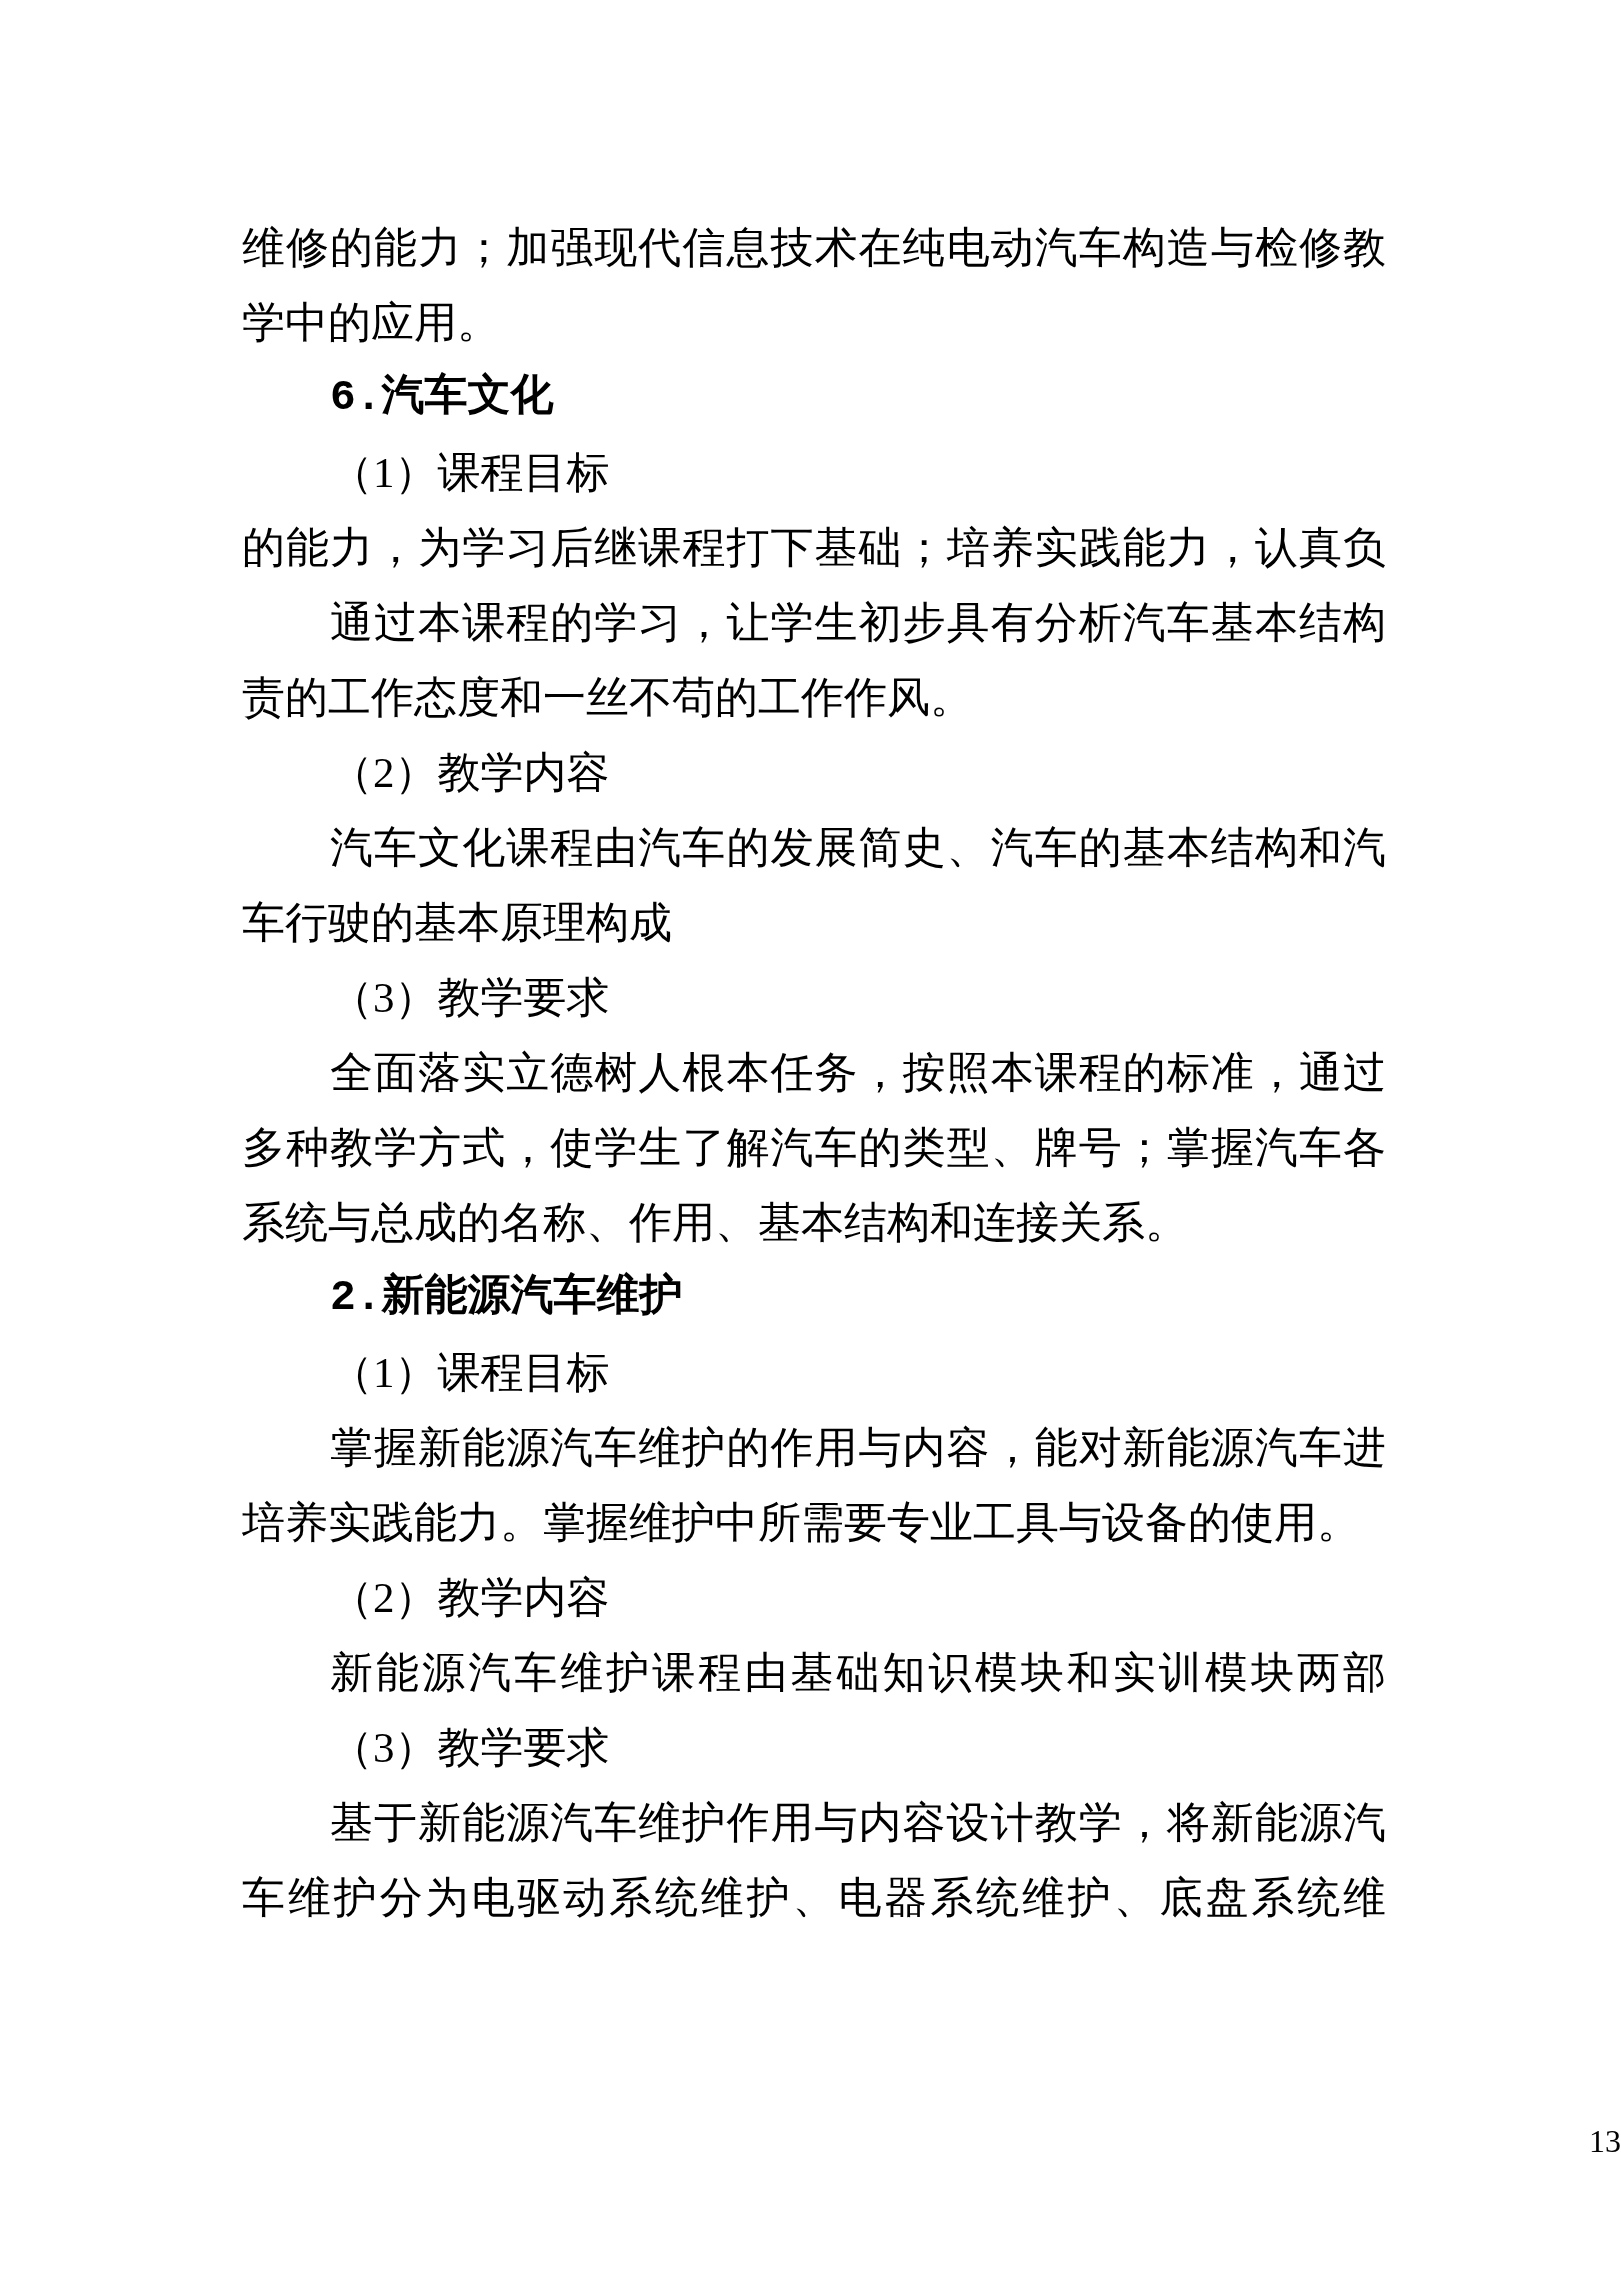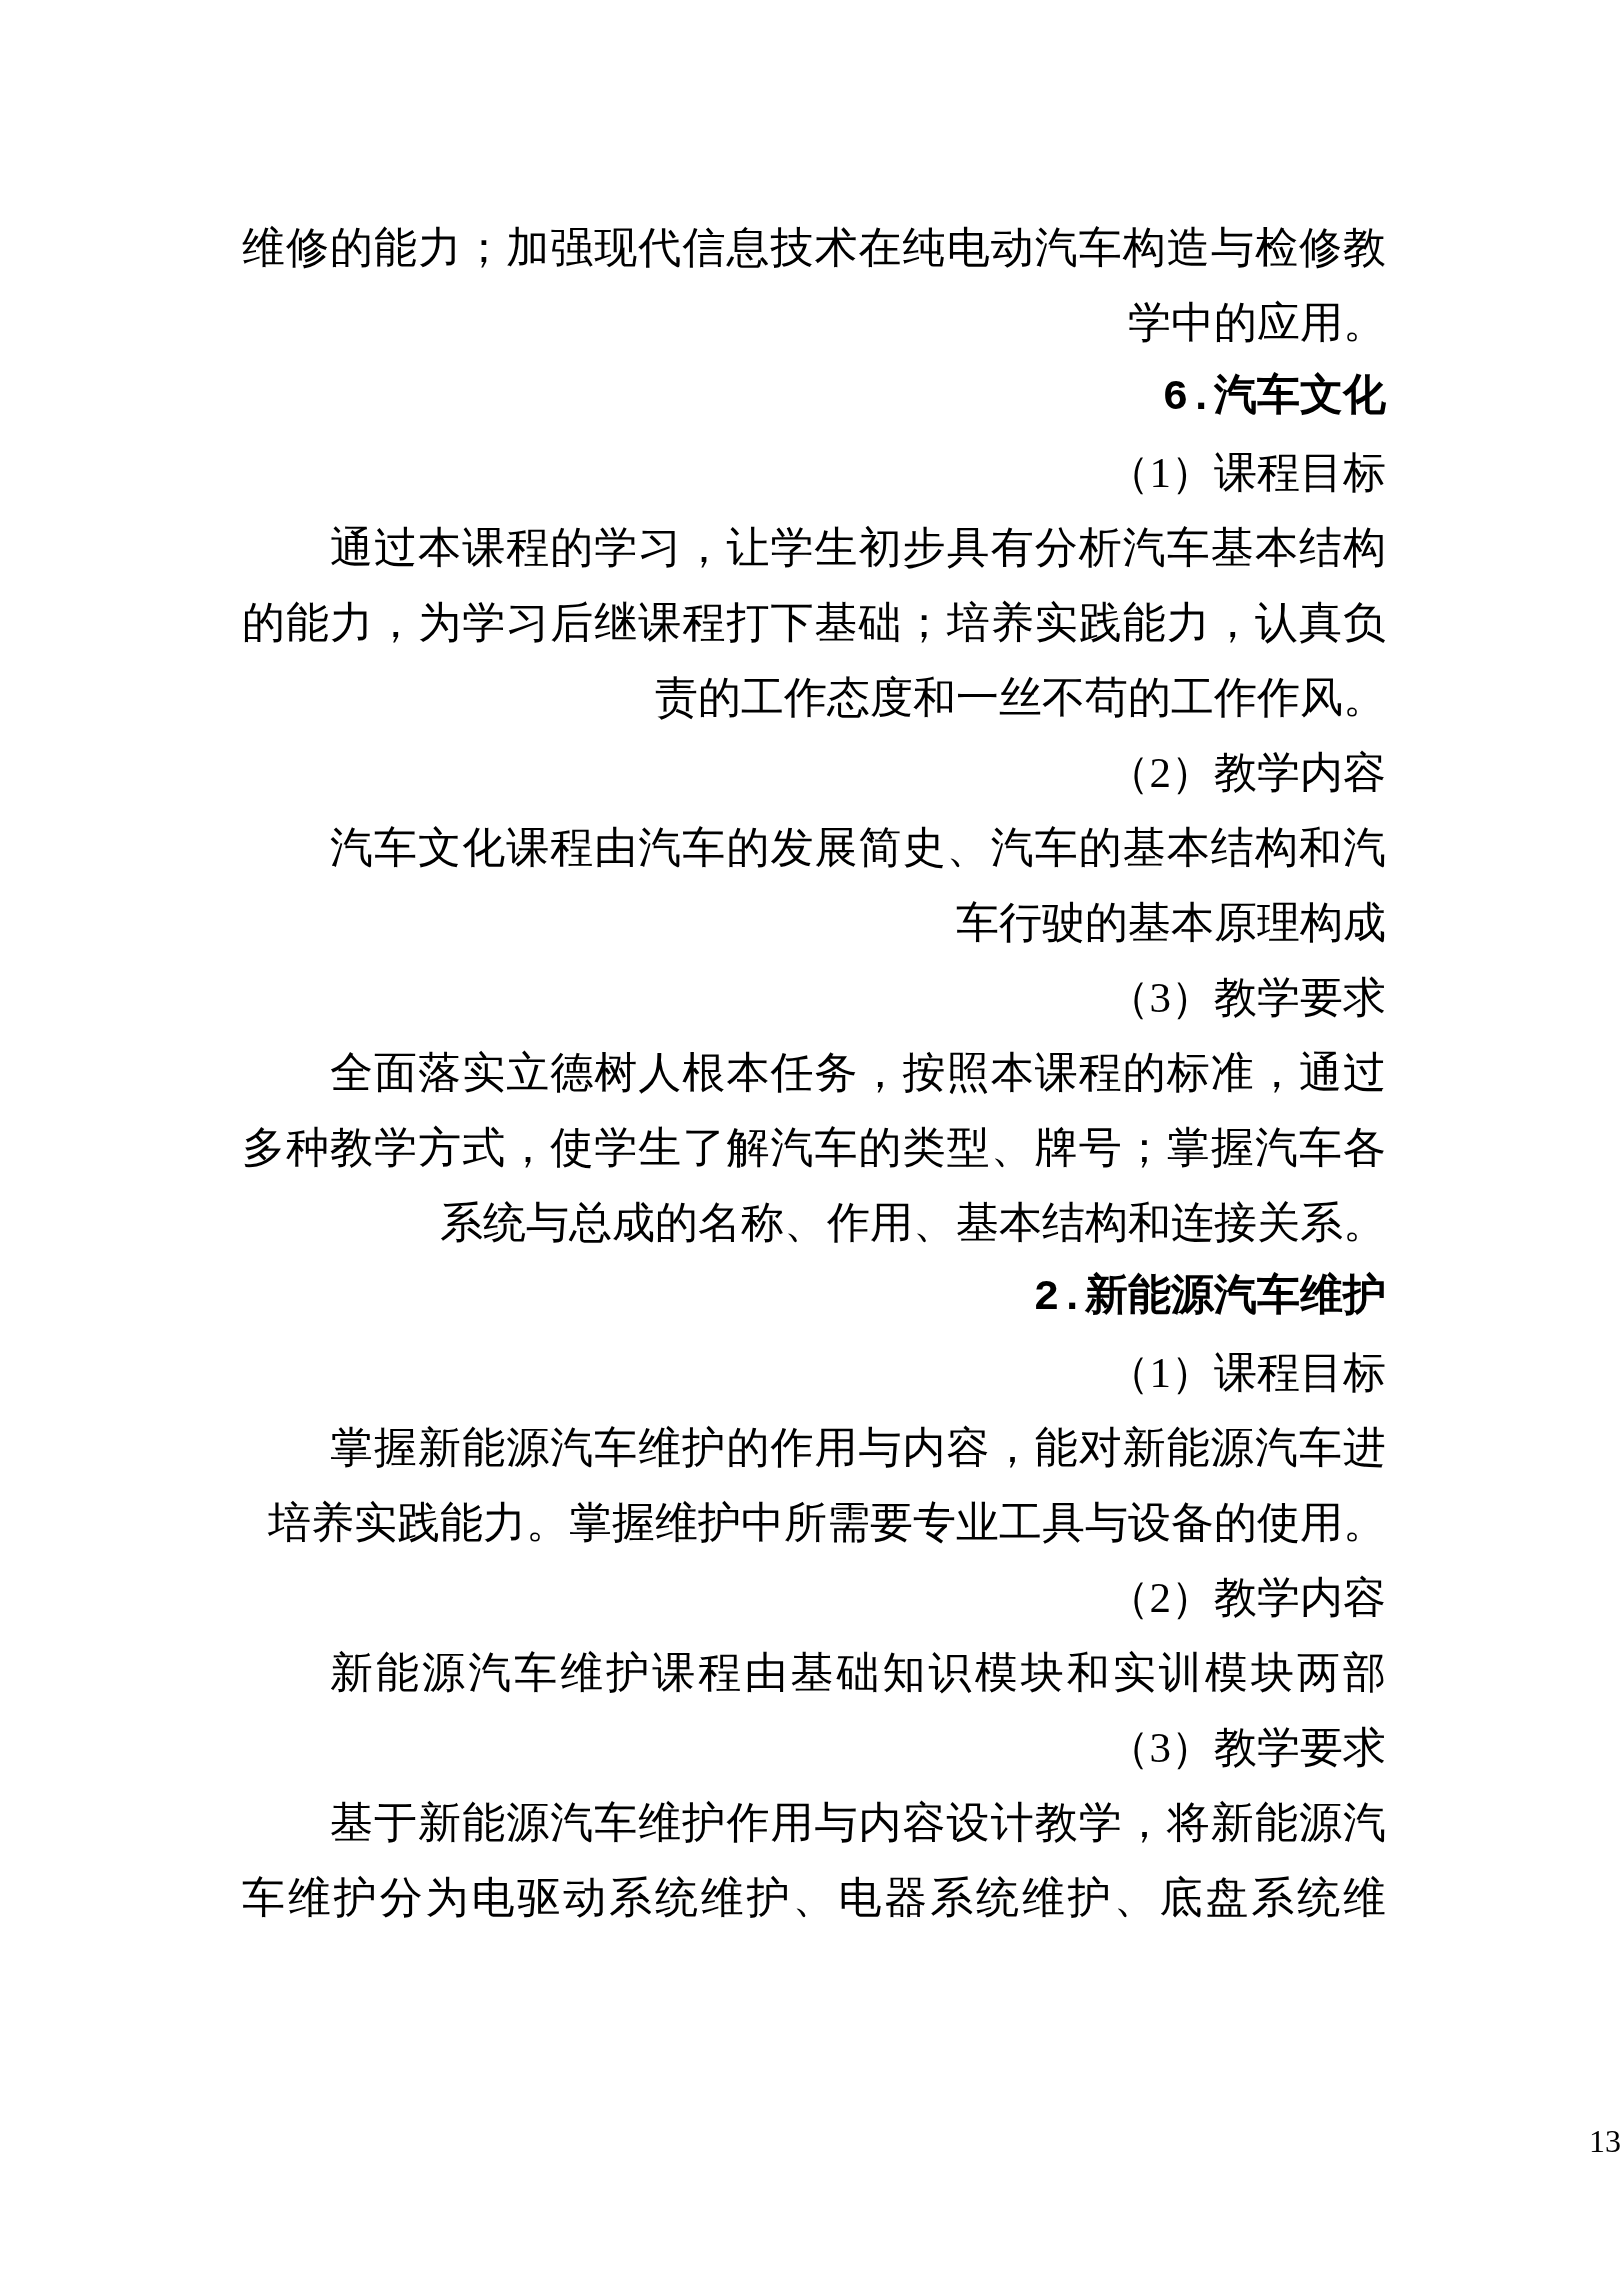--- a/index.html
+++ b/index.html
@@ -21,21 +21,21 @@
     top: 210px;
     width: 1144px;
   }
   .line {
     font-family: "Liberation Serif", "DejaVu Serif", serif;
     font-size: 43px;
     line-height: 75px;
     height: 75px;
     color: #000000;
     overflow: hidden;
-    text-align: right;
+    text-align: left;
   }
   .line.heading {
     font-weight: bold;
     font-family: Liberation Mono, monospace;
   }
   .line.indent {
     text-indent: 88px;
   }
   .line.justify {
     text-align: justify;
@@ -55,22 +55,22 @@
 </style>
 </head>
 <body>
 
 <div class="page">
   <div class="text-block" id="lines-container">
       <div class="line justify">维修的能力；加强现代信息技术在纯电动汽车构造与检修教</div>
       <div class="line">学中的应用。</div>
       <div class="line heading indent">6.汽车文化</div>
       <div class="line indent">（1）课程目标</div>
+      <div class="line justify">的能力，为学习后继课程打下基础；培养实践能力，认真负</div>
       <div class="line indent justify">通过本课程的学习，让学生初步具有分析汽车基本结构</div>
-      <div class="line justify">的能力，为学习后继课程打下基础；培养实践能力，认真负</div>
       <div class="line">责的工作态度和一丝不苟的工作作风。</div>
       <div class="line indent">（2）教学内容</div>
       <div class="line indent justify">汽车文化课程由汽车的发展简史、汽车的基本结构和汽</div>
       <div class="line">车行驶的基本原理构成</div>
       <div class="line indent">（3）教学要求</div>
       <div class="line indent justify">全面落实立德树人根本任务，按照本课程的标准，通过</div>
       <div class="line justify">多种教学方式，使学生了解汽车的类型、牌号；掌握汽车各</div>
       <div class="line">系统与总成的名称、作用、基本结构和连接关系。</div>
       <div class="line heading indent">2.新能源汽车维护</div>
       <div class="line indent">（1）课程目标</div>

